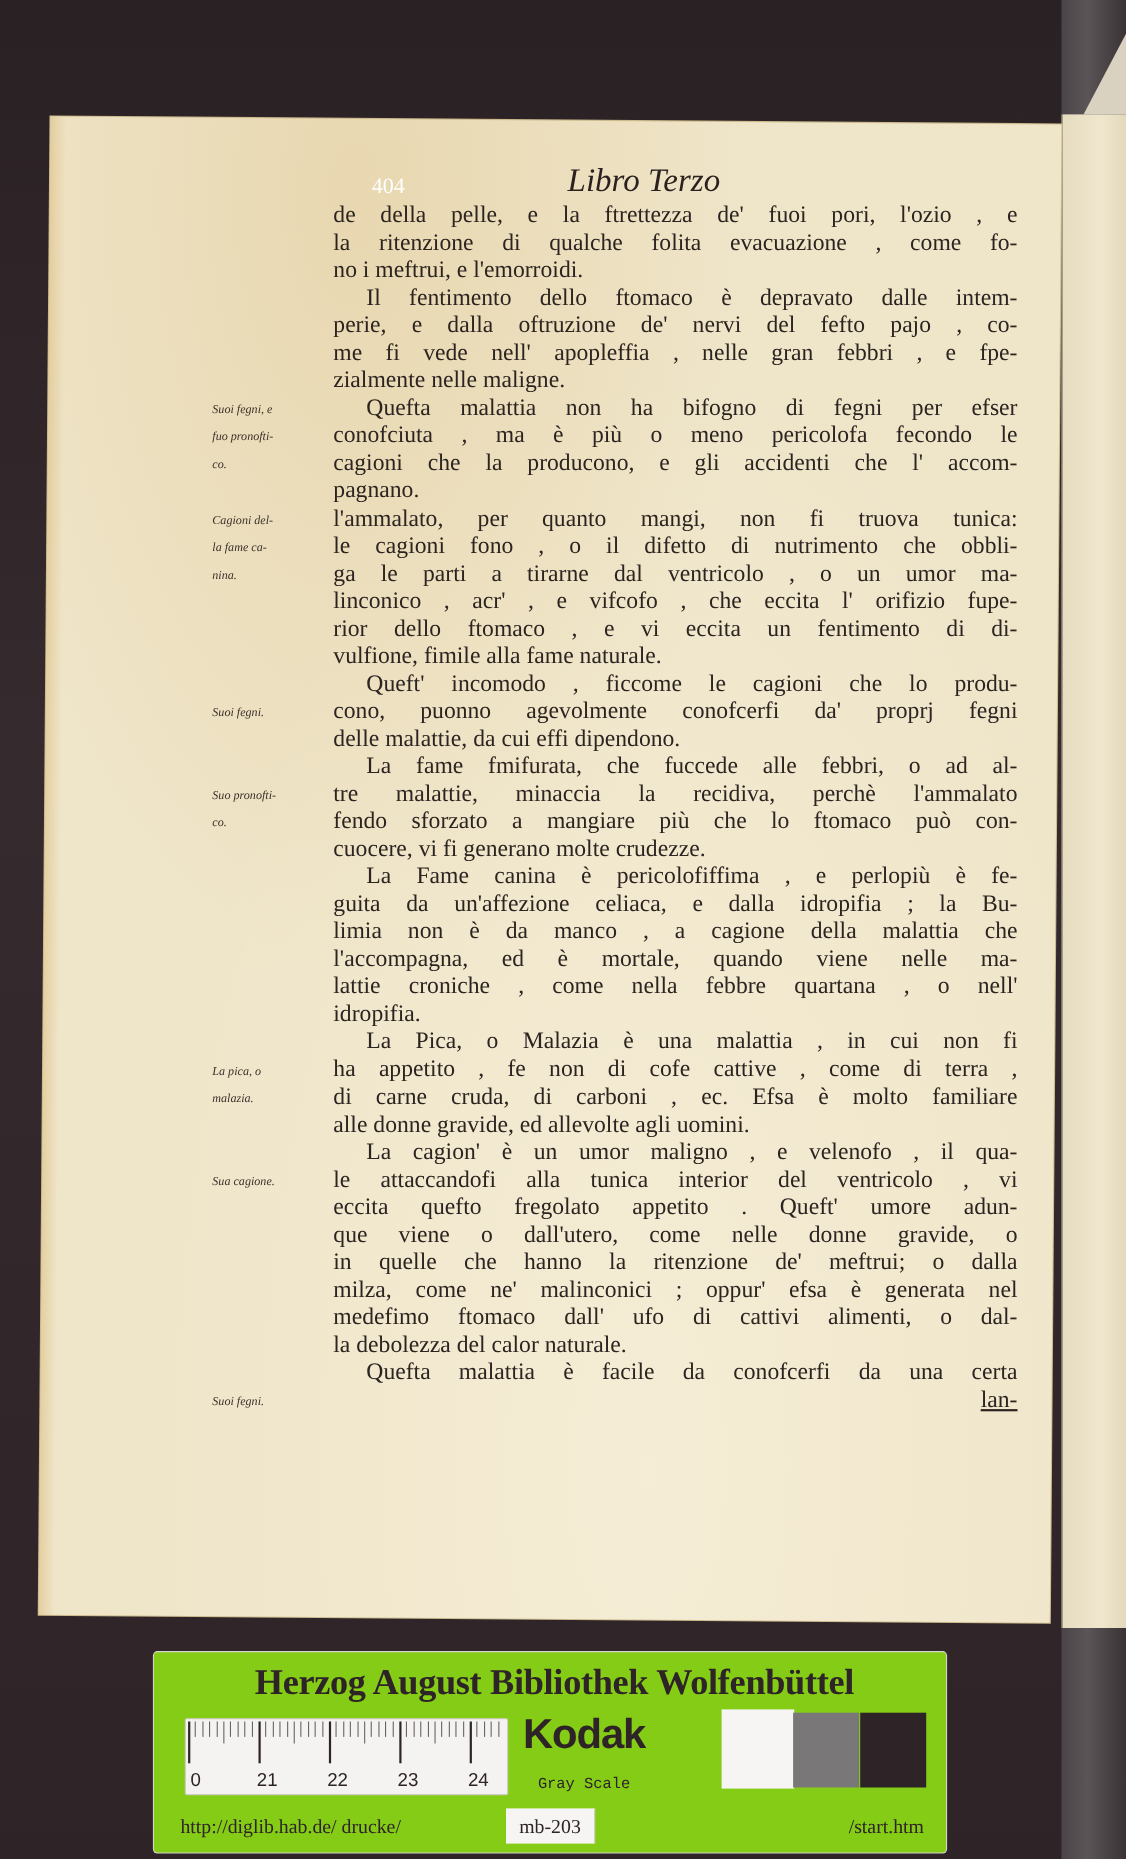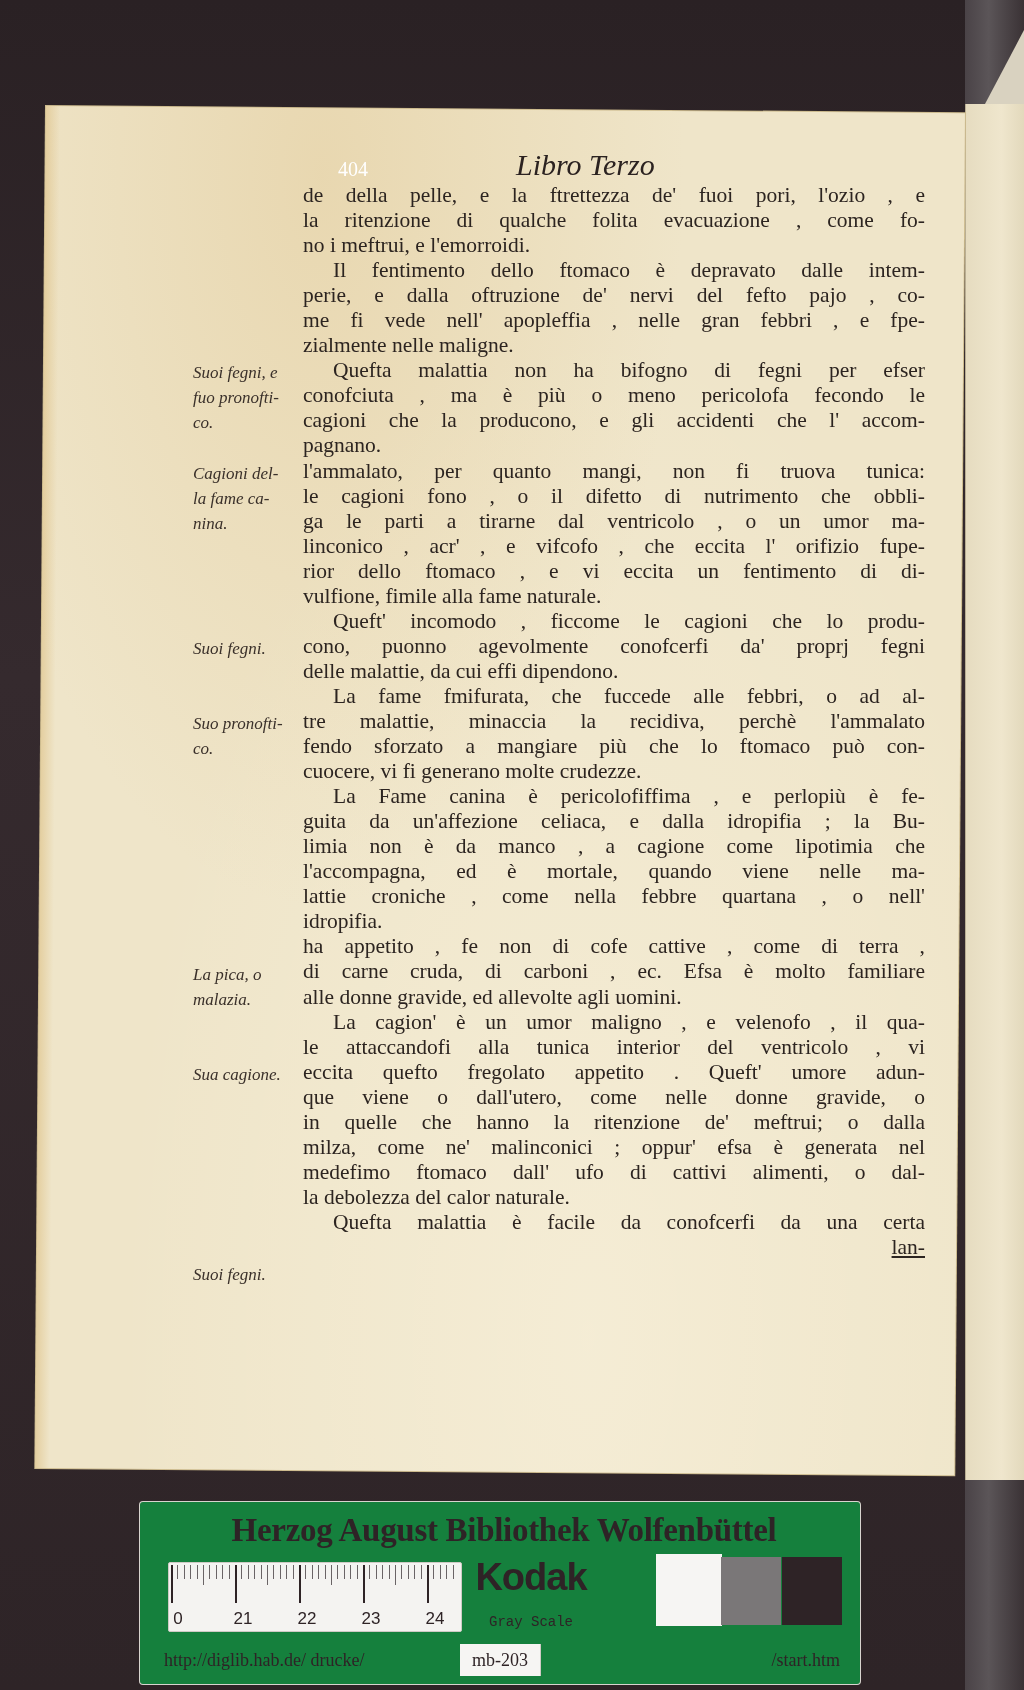--- a/index.html
+++ b/index.html
@@ -52,26 +52,26 @@
     font-size: 21.5px; line-height: 25.05px; color: #2c2420;
   }
   .line { display: block; white-space: nowrap; text-align: justify; text-align-last: justify; height: 25.05px; overflow: visible; }
   .line.last { text-align-last: left; }
   .line.indent { padding-left: 30px; }
   .line.right { text-align: center; text-align-last: right; text-decoration: underline; }
   .margin-notes {
     position: absolute; left: 193px; top: 0; width: 106px;
   }
   .note {
-    position: absolute; left: 0; font-size: 17px; font-style: italic; line-height: 25px; color: #3a302a;
+    position: absolute; left: 0; font-size: 11px; font-style: italic; line-height: 25px; color: #3a302a;
     white-space: nowrap;
   }
   .card {
     position: absolute; left: 140px; top: 1502px; width: 720px; height: 182px;
-    background: #15803d; border-radius: 3px;
+    background: #84cc16; border-radius: 3px;
     box-shadow: 0 0 0 1px #d8d4cf;
   }
   .card-title {
     position: absolute; left: 34px; top: 10px; width: 660px; text-align: center;
     font-family: "Liberation Serif", serif; font-weight: bold; font-size: 33px; color: #2e2326; letter-spacing: -0.3px;
   }
   .ruler {
     position: absolute; left: 28px; top: 60px; width: 292px; height: 68px;
     background: #f4f3f1; border: 1px solid #cfcac5; border-radius: 2px;
   }
@@ -156,24 +156,25 @@
     <span class="line last">vulfione, fimile alla fame naturale.</span>
     <span class="line indent">Queft' incomodo , ficcome le cagioni che lo produ-</span>
     <span class="line ">cono, puonno agevolmente conofcerfi da' proprj fegni</span>
     <span class="line last">delle malattie, da cui effi dipendono.</span>
     <span class="line indent">La fame fmifurata, che fuccede alle febbri, o ad al-</span>
     <span class="line ">tre malattie, minaccia la recidiva, perchè l'ammalato</span>
     <span class="line ">fendo sforzato a mangiare più che lo ftomaco può con-</span>
     <span class="line last">cuocere, vi fi generano molte crudezze.</span>
     <span class="line indent">La Fame canina è pericolofiffima , e perlopiù è fe-</span>
     <span class="line ">guita da un'affezione celiaca, e dalla idropifia ; la Bu-</span>
-    <span class="line ">limia non è da manco , a cagione come lipotimia che</span>
+    <span class="line ">limia non è da manco , a cagione della malattia che</span>
     <span class="line ">l'accompagna, ed è mortale, quando viene nelle ma-</span>
     <span class="line ">lattie croniche , come nella febbre quartana , o nell'</span>
     <span class="line last">idropifia.</span>
+    <span class="line indent">La Pica, o Malazia è una malattia , in cui non fi</span>
     <span class="line ">ha appetito , fe non di cofe cattive , come di terra ,</span>
     <span class="line ">di carne cruda, di carboni , ec. Efsa è molto familiare</span>
     <span class="line last">alle donne gravide, ed allevolte agli uomini.</span>
     <span class="line indent">La cagion' è un umor maligno , e velenofo , il qua-</span>
     <span class="line ">le attaccandofi alla tunica interior del ventricolo , vi</span>
     <span class="line ">eccita quefto fregolato appetito . Queft' umore adun-</span>
     <span class="line ">que viene o dall'utero, come nelle donne gravide, o</span>
     <span class="line ">in quelle che hanno la ritenzione de' meftrui; o dalla</span>
     <span class="line ">milza, come ne' malinconici ; oppur' efsa è generata nel</span>
     <span class="line ">medefimo ftomaco dall' ufo di cattivi alimenti, o dal-</span>

